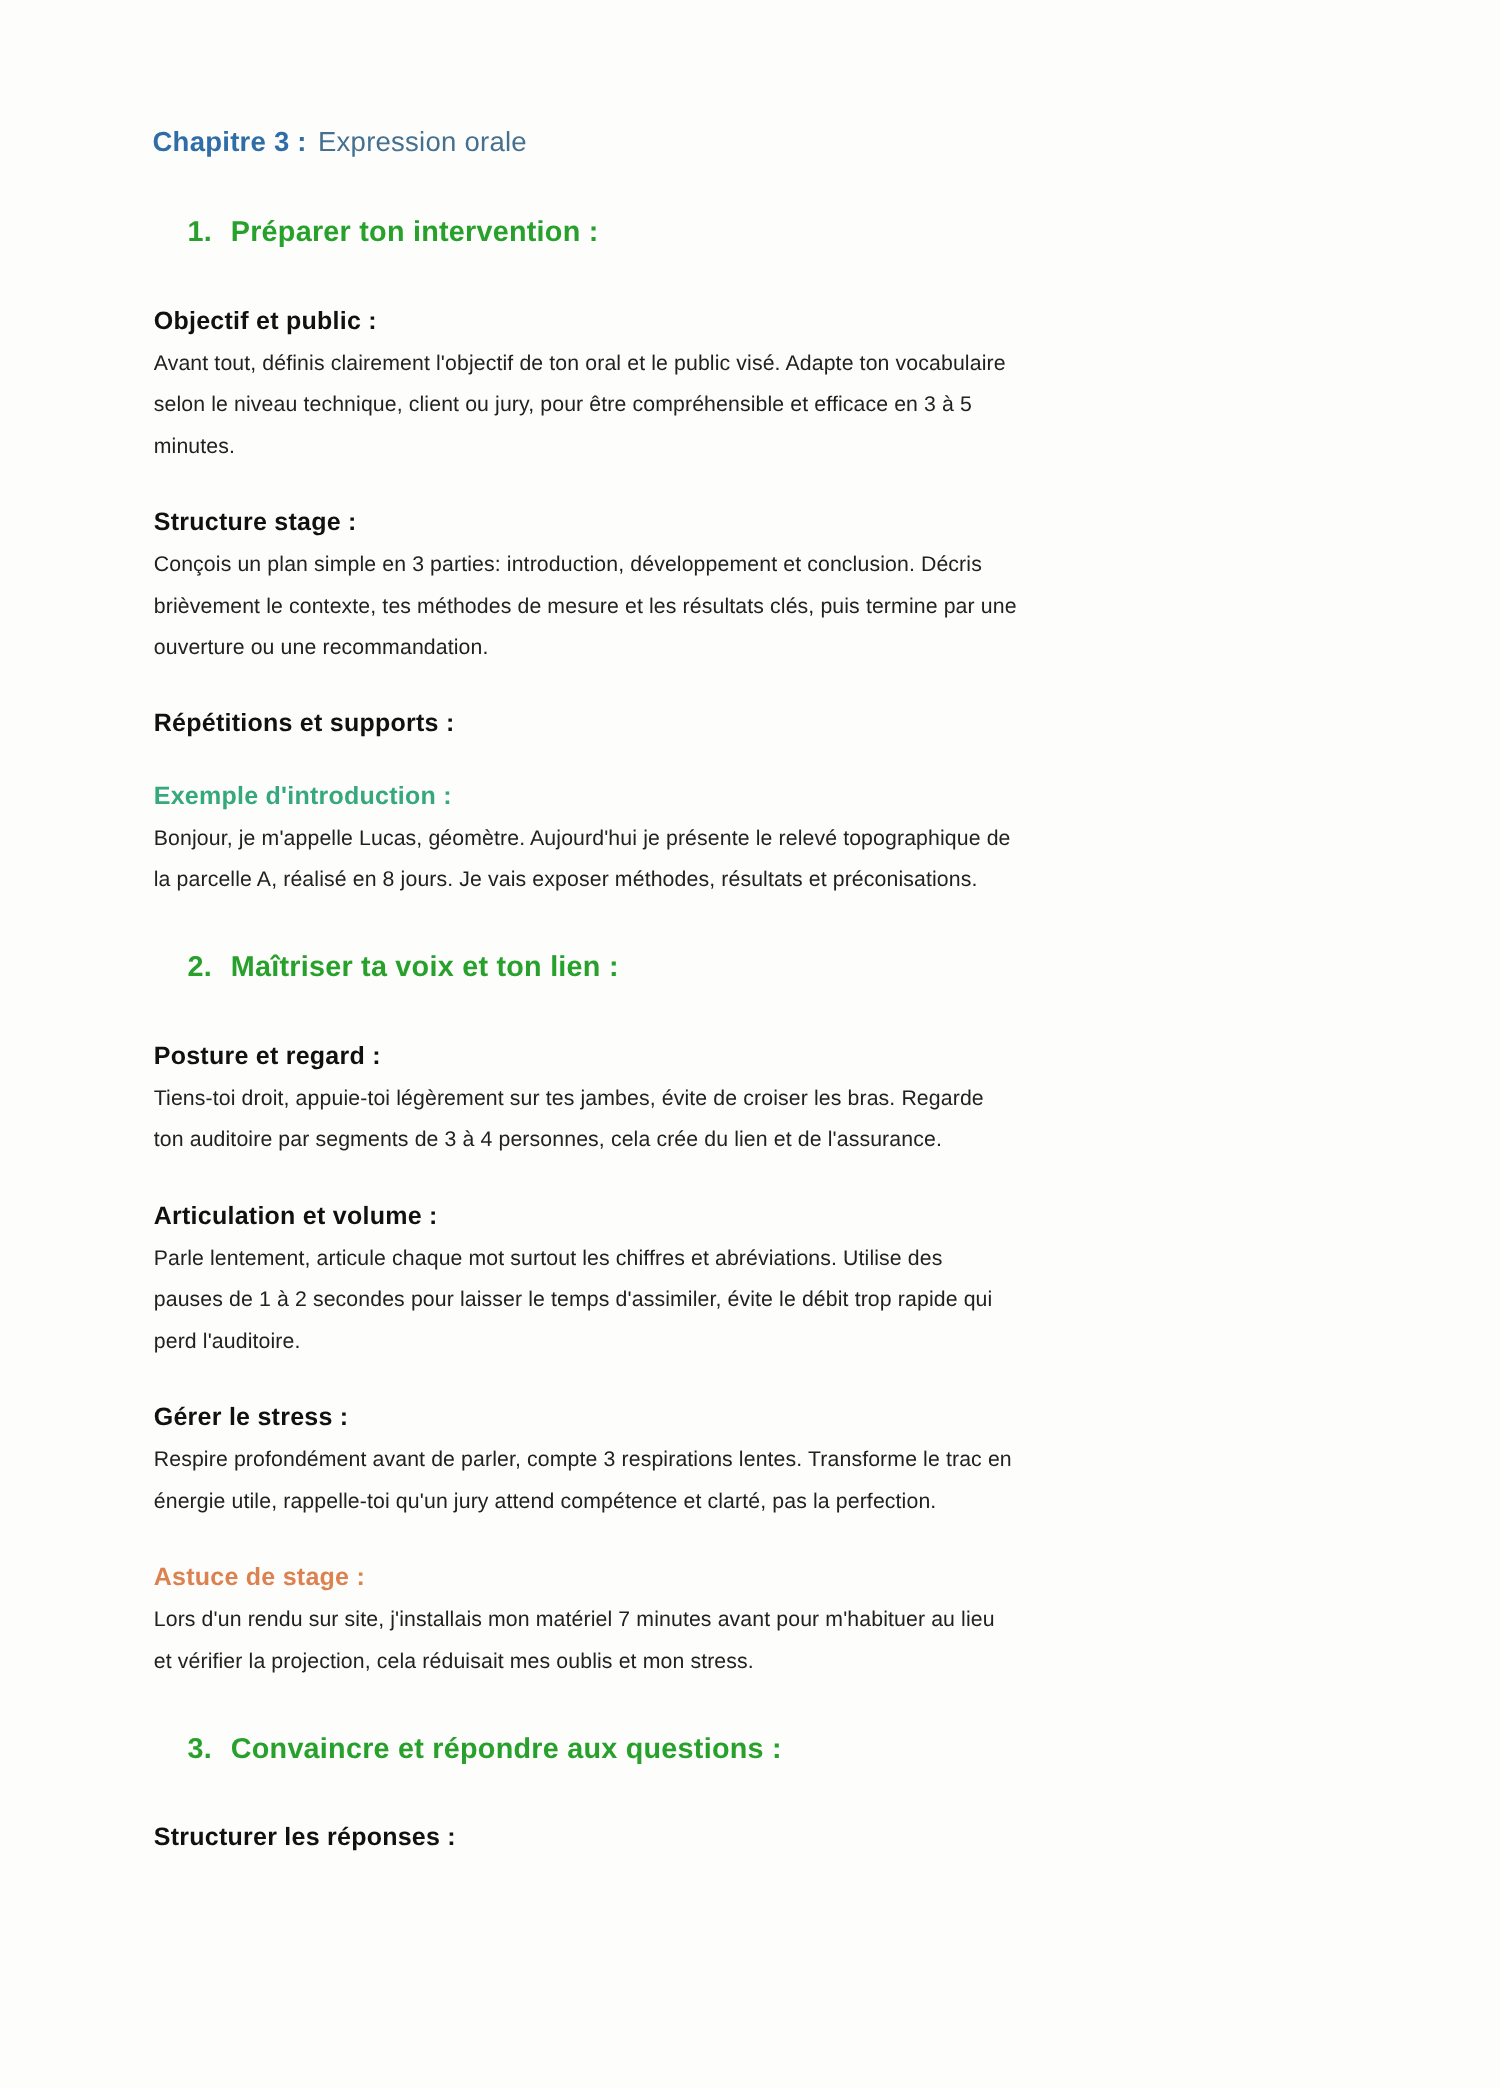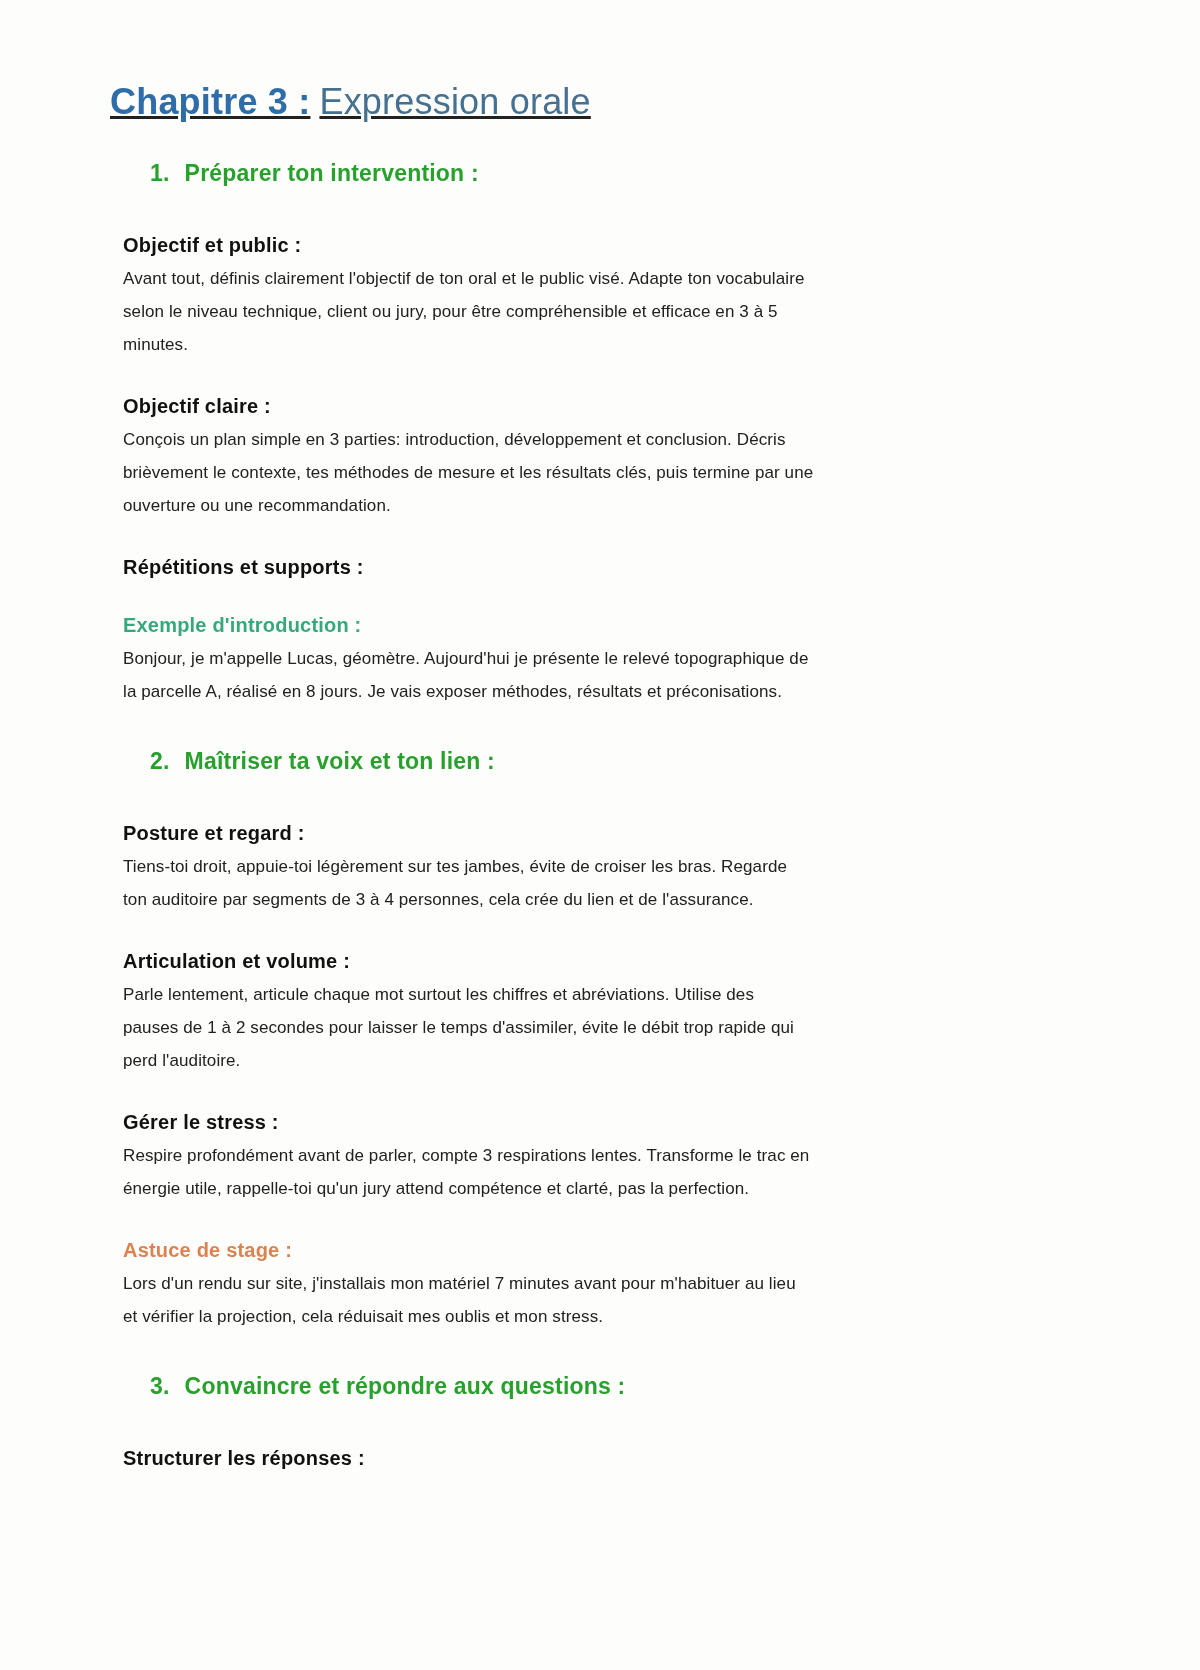--- a/index.html
+++ b/index.html
@@ -21,25 +21,24 @@
     color:var(--c-body);
     overflow:hidden;
   }
   .page{
     box-sizing:border-box;
     width:1200px;
     height:1670px;
     padding:84px 110px 0 110px;
   }
   .chapter{
-    margin:0;
-    font-size:36px;
+    margin:12px;
+    font-size:22px;
     line-height:36px;
     letter-spacing:.2px;
-    text-decoration:underline;
   }
   .chapter .chapter-label{
     font-weight:700;
     color:var(--c-chapter-label);
   }
   .chapter .chapter-rest{
     font-weight:400;
     color:var(--c-chapter-title);
     margin-left:9px;
   }
@@ -90,21 +89,21 @@
     </h2>
     <div class="blocks">
   <div class="block">
     <p class="block-heading">Objectif et public :</p>
     <p class="block-text">Avant tout, définis clairement l'objectif de ton oral et le public visé. Adapte ton vocabulaire
 selon le niveau technique, client ou jury, pour être compréhensible et efficace en 3 à 5
 minutes.</p>
   </div>
 
   <div class="block">
-    <p class="block-heading">Objectif claire :</p>
+    <p class="block-heading">Structure stage :</p>
     <p class="block-text">Conçois un plan simple en 3 parties: introduction, développement et conclusion. Décris
 brièvement le contexte, tes méthodes de mesure et les résultats clés, puis termine par une
 ouverture ou une recommandation.</p>
   </div>
 
   <div class="block">
     <p class="block-heading">Répétitions et supports :</p>
   </div>
 
   <div class="block">

